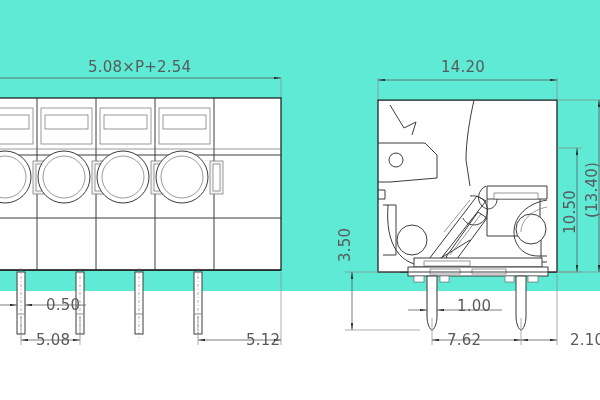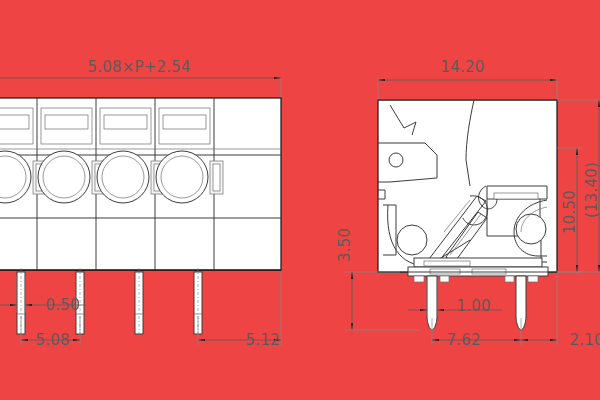--- a/index.html
+++ b/index.html
@@ -9,22 +9,22 @@
   }
   body {
     width: 600px;
     height: 400px;
     overflow: hidden;
     font-family: "DejaVu Sans", sans-serif;
   }
   #stage {
     position: relative;
     width: 600px;
-    height: 400px;
-    background: #ef4444;
+    height: 291px;
+    background: #5eead4;
   }
   svg.drawing {
     position: absolute;
     left: 0;
     top: 0;
     width: 600px;
     height: 400px;
   }
   .dimtext {
     font-family: "DejaVu Sans", sans-serif;

